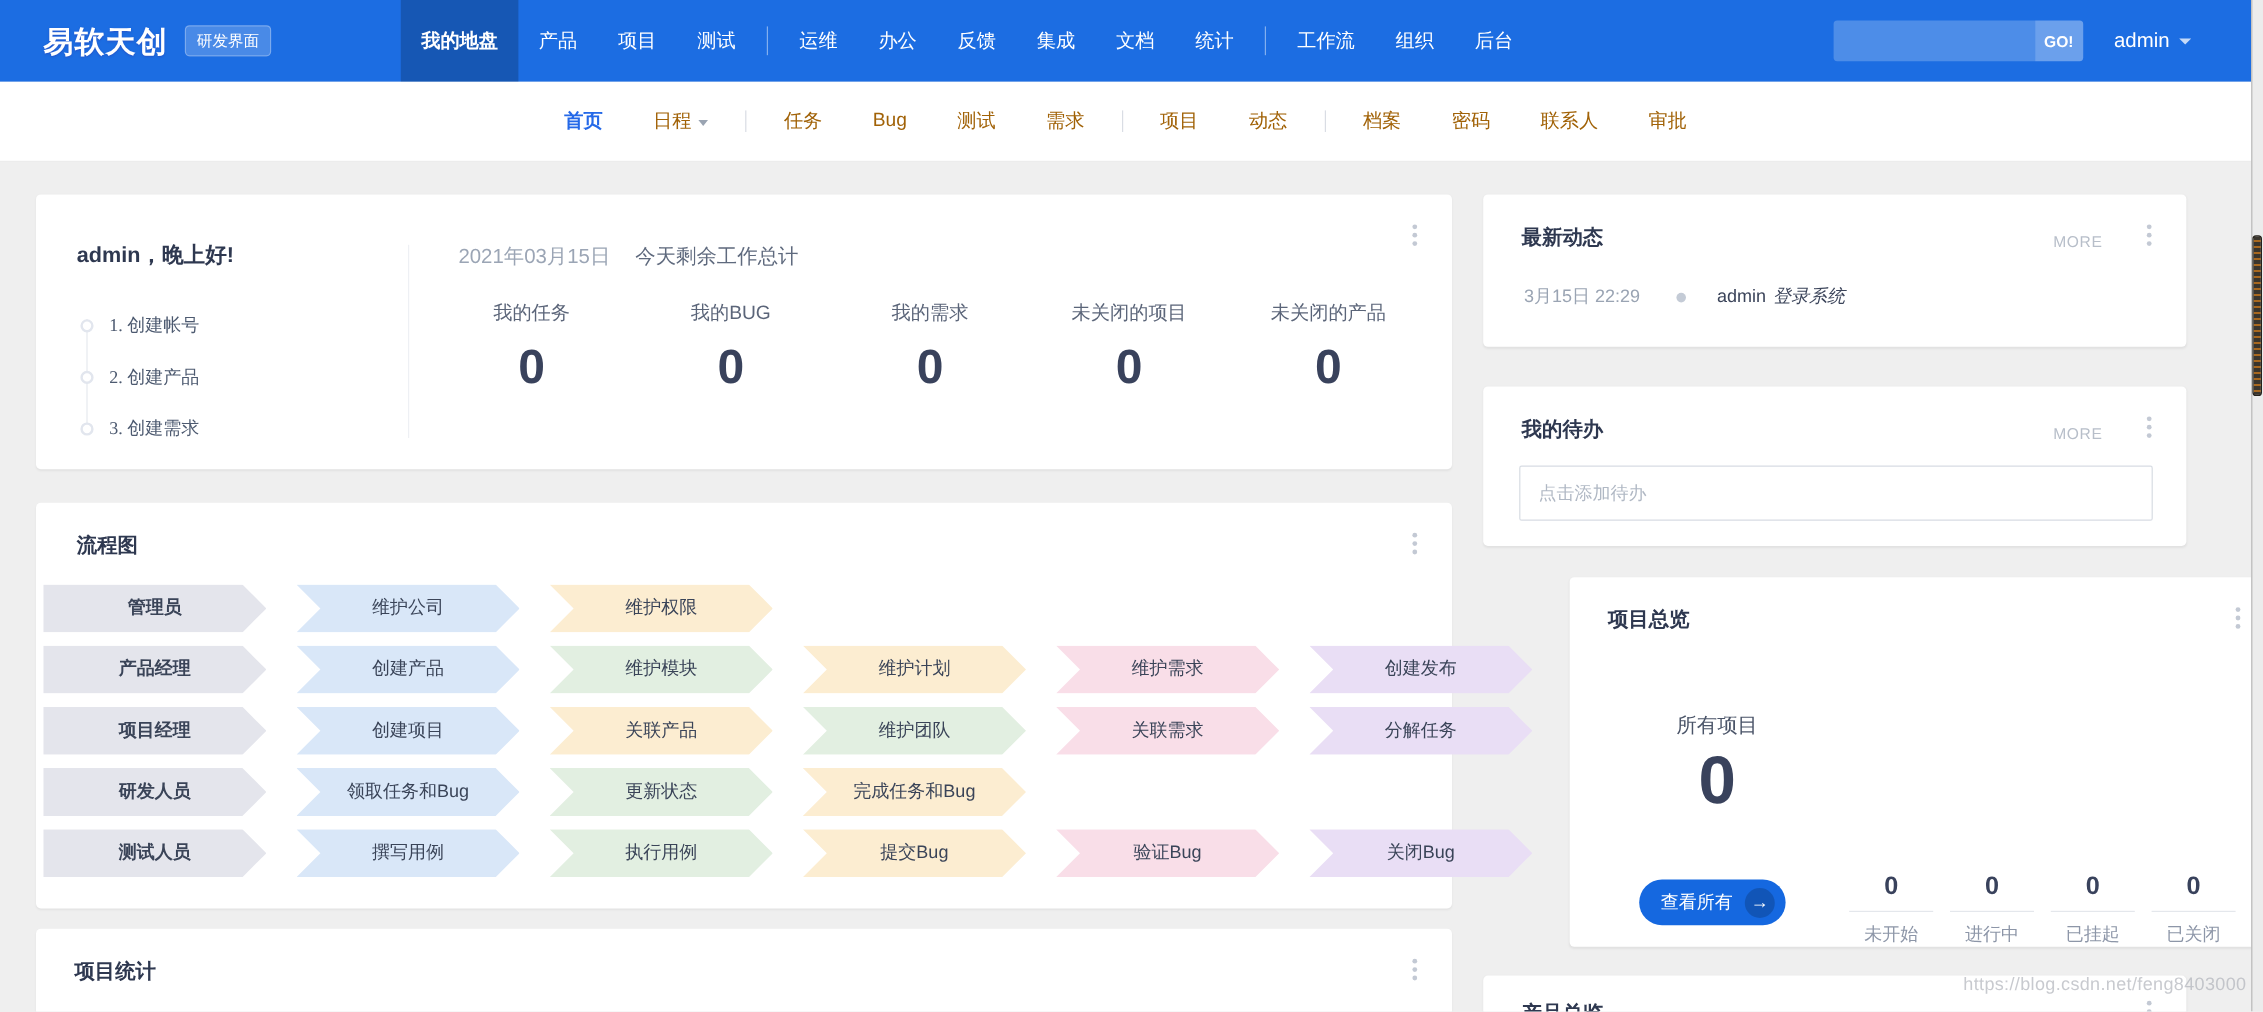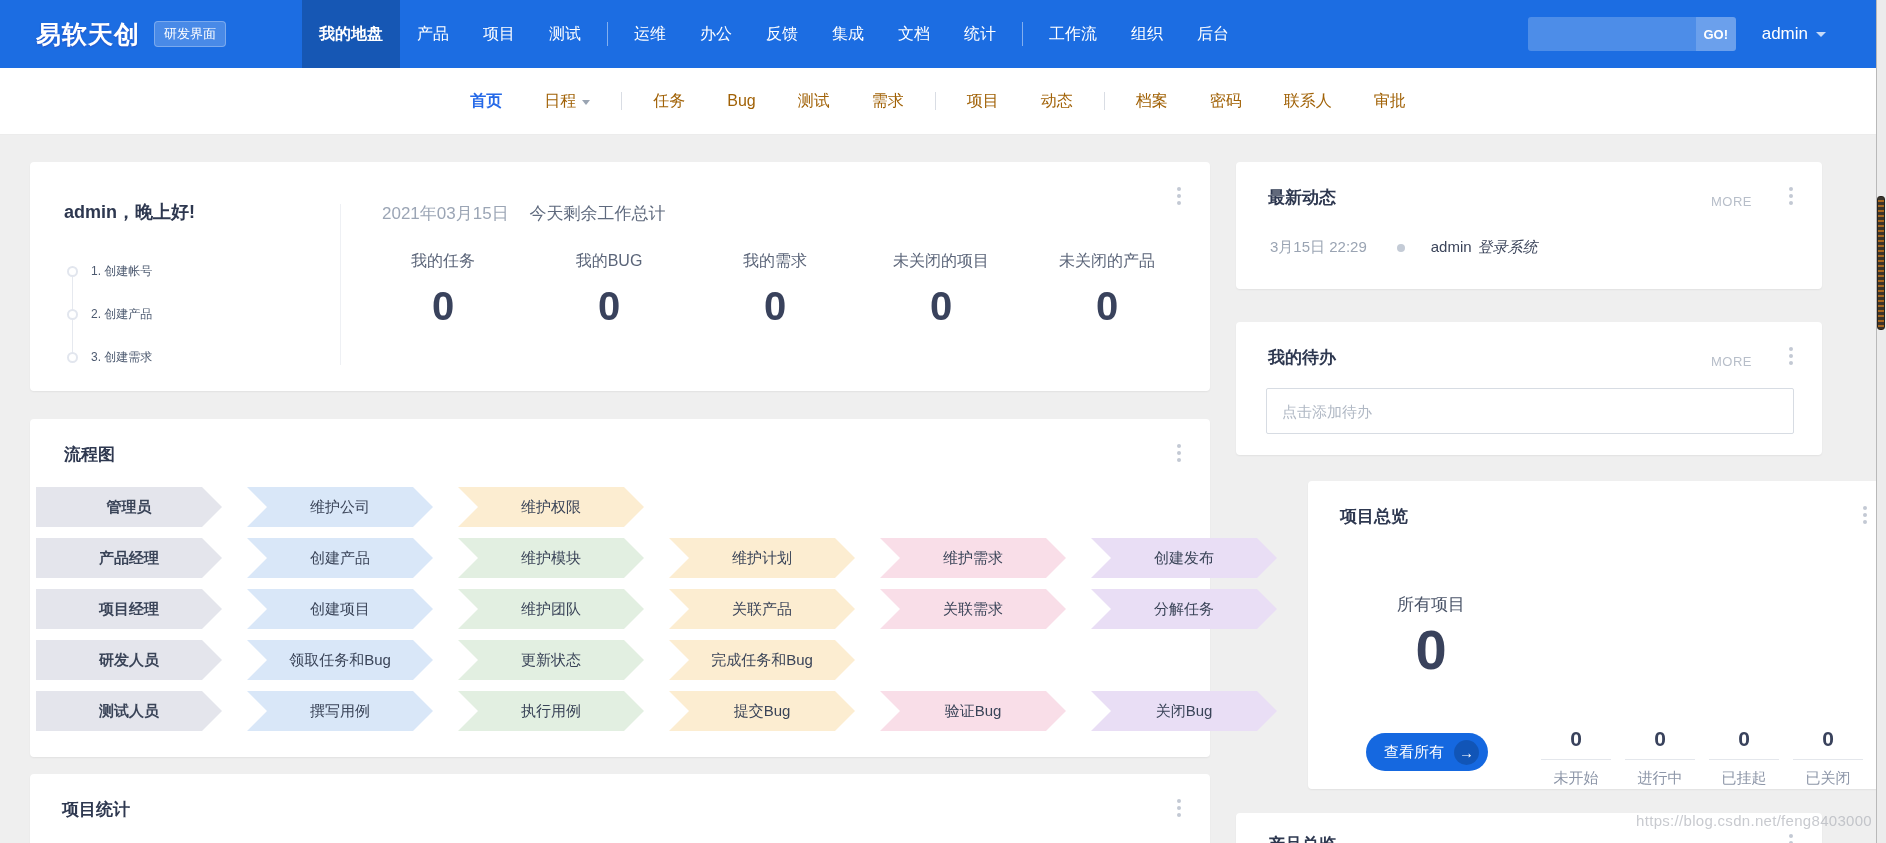--- a/index.html
+++ b/index.html
@@ -7,21 +7,21 @@
   body {
     background:#efefef;
     font-family:"Liberation Sans","DejaVu Sans",sans-serif;
     position:relative;
     color:#39425c;
   }
   
   .topnav{position:absolute;top:0;left:0;width:1876px;height:68px;background:#1c6de2;display:flex;align-items:center;color:#fff;z-index:10;}
   .logo{font-size:25px;font-weight:bold;margin-left:36px;letter-spacing:1px;cursor:pointer;text-shadow:0 1px 2px rgba(60,0,120,.25);}
   .logo-badge{margin-left:14px;background:rgba(255,255,255,.2);border:1px solid rgba(255,255,255,.28);border-radius:4px;font-size:13px;padding:3px 9px;}
-  .topmenu{display:flex;align-items:stretch;height:100%;margin-left:76px;}
+  .topmenu{display:flex;align-items:stretch;height:100%;margin-left:108px;}
   .topmenu .titem{display:flex;align-items:center;padding:0 17px;font-size:16px;cursor:pointer;white-space:nowrap;}
   .topmenu .titem.active{background:rgba(0,0,0,.2);font-weight:bold;}
   .tdiv{width:1px;background:rgba(255,255,255,.45);height:24px;align-self:center;margin:0 9px;}
   .topnav-right{margin-left:auto;display:flex;align-items:center;margin-right:50px;}
   .search-input{width:168px;height:34px;background:rgba(255,255,255,.22);border:none;border-radius:3px 0 0 3px;outline:none;color:#fff;padding:0 10px;font-size:14px;}
   .go-btn{height:34px;width:40px;background:rgba(255,255,255,.35);color:#fff;border:none;border-radius:0 3px 3px 0;font-size:13px;font-weight:bold;cursor:pointer;}
   .user{margin-left:26px;font-size:17px;display:flex;align-items:center;gap:8px;cursor:pointer;}
   .caret-white{width:0;height:0;border-left:5px solid transparent;border-right:5px solid transparent;border-top:5px solid rgba(255,255,255,.75);}
   
   .subnav{position:absolute;top:68px;left:0;width:1876px;height:67px;background:#fff;display:flex;align-items:center;justify-content:center;border-bottom:1px solid #ececec;z-index:9;}
@@ -43,21 +43,21 @@
   .card-title{font-size:17px;font-weight:bold;color:#2e3850;}
   .card-head{position:absolute;left:32px;right:70px;top:24px;display:flex;align-items:flex-end;}
   .more{margin-left:auto;font-size:13px;color:#b7bec9;letter-spacing:.5px;cursor:pointer;}
   
   .greet-left{position:absolute;left:34px;top:38px;width:270px;}
   .greet-title{font-size:18px;font-weight:bold;color:#2e3850;}
   .steps{margin-top:26px;position:relative;margin-left:3px;}
   .steps::before{content:"";position:absolute;left:5px;top:16px;bottom:18px;width:1px;background:#e6e9ef;}
   .step{display:flex;align-items:center;height:43px;position:relative;}
   .step .stepdot{width:11px;height:11px;border:2px solid #e2e6ee;border-radius:50%;background:#fff;}
-  .step .lbl{margin-left:13px;font-size:12px;color:#4d5a70;}
+  .step .lbl{margin-left:13px;font-size:15px;color:#4d5a70;font-family:Liberation Serif, serif;}
   .vsep{position:absolute;left:310px;top:42px;bottom:26px;width:1px;background:#eef0f4;}
   .greet-right{position:absolute;left:330px;top:40px;right:20px;}
   .date-row{font-size:17px;color:#9ba5b5;padding-left:22px;}
   .date-row .note{color:#5f6a7e;margin-left:16px;}
   .stats-row{display:flex;margin-top:26px;}
   .stat{flex:1;text-align:center;cursor:pointer;}
   .stat .s-label{font-size:16px;color:#5b6579;}
   .stat .s-value{font-size:40px;font-weight:bold;color:#39425c;margin-top:12px;}
   
   .flow-title{position:absolute;left:34px;top:24px;}
@@ -217,22 +217,22 @@
       <div class="chev role c0">产品经理</div>
       <div class="chev c1">创建产品</div>
       <div class="chev c2">维护模块</div>
       <div class="chev c3">维护计划</div>
       <div class="chev c4">维护需求</div>
       <div class="chev c5">创建发布</div>
     </div>
     <div class="flow-row">
       <div class="chev role c0">项目经理</div>
       <div class="chev c1">创建项目</div>
+      <div class="chev c3">关联产品</div>
       <div class="chev c2">维护团队</div>
-      <div class="chev c3">关联产品</div>
       <div class="chev c4">关联需求</div>
       <div class="chev c5">分解任务</div>
     </div>
     <div class="flow-row">
       <div class="chev role c0">研发人员</div>
       <div class="chev c1">领取任务和Bug</div>
       <div class="chev c2">更新状态</div>
       <div class="chev c3">完成任务和Bug</div>
     </div>
     <div class="flow-row">

